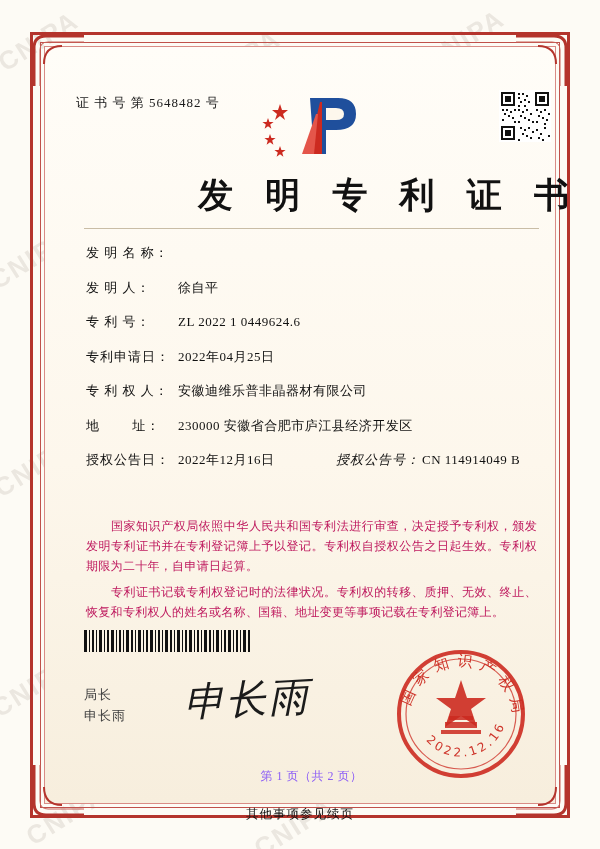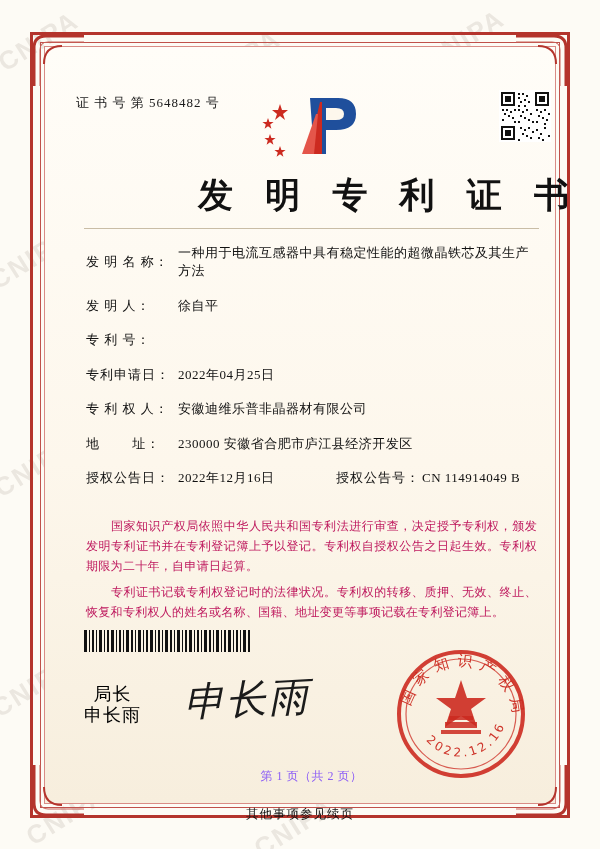--- a/index.html
+++ b/index.html
@@ -93,39 +93,39 @@
     position:absolute;left:42px;right:42px;top:198px;
     font-size:13px;color:#111;
   }
   .row{display:flex;align-items:center;margin-bottom:16.5px;}
   .lbl{width:92px;flex:none;letter-spacing:1px;}
   .val{flex:1;letter-spacing:0.5px;}
   .row-2col{display:flex;align-items:baseline;margin-bottom:7px;}
   .row-2col .seg{display:flex;align-items:baseline;}
   .seg1{width:250px;}
   .seg .lbl{width:92px;}
-  .seg2 .lbl{width:86px;}
+  .seg2 .lbl{width:86px;font-style:italic;}
 
   .para{
     position:absolute;left:42px;right:42px;
     font-size:12px;line-height:20px;color:#be185d;
     text-align:justify;
     text-indent:25px;
     letter-spacing:0.3px;
     margin-top:28px;
   }
   .p1{top:442px;}
   .p2{top:508px;}
 
   .barcode{
     position:absolute;left:40px;top:584px;width:168px;height:22px;
   }
   .sign-label{
-    position:absolute;left:40px;top:638px;font-size:18px;line-height:21px;
-    letter-spacing:1px;color:#000000;text-align:center;
+    position:absolute;left:40px;top:638px;font-size:13px;line-height:21px;
+    letter-spacing:1px;color:#404040;
   }
   .signature{
     position:absolute;left:140px;top:626px;
     font-size:40px;color:#1b1b1b;
     font-family:"DejaVu Serif", serif;
     font-style:italic;
     letter-spacing:2px;
     transform:rotate(-3deg);
   }
   .seal{
@@ -279,28 +279,28 @@
       </g>
     </svg>
   </div>
 
   <div class="title">发 明 专 利 证 书</div>
   <div class="divider"></div>
 
   <div class="fields">
     <div class="row">
       <div class="lbl">发 明 名 称：</div>
-      <div class="val">一种用于电流互感器中具有稳定性能的超微晶铁芯及其生产方法</div>
     </div>
     <div class="row">
       <div class="lbl">发 明 人：</div>
       <div class="val">徐自平</div>
     </div>
     <div class="row">
       <div class="lbl">专 利 号：</div>
+      <div class="val">ZL 2022 1 0449624.6</div>
     </div>
     <div class="row">
       <div class="lbl">专利申请日：</div>
       <div class="val">2022年04月25日</div>
     </div>
     <div class="row">
       <div class="lbl">专 利 权 人：</div>
       <div class="val">安徽迪维乐普非晶器材有限公司</div>
     </div>
     <div class="row">

